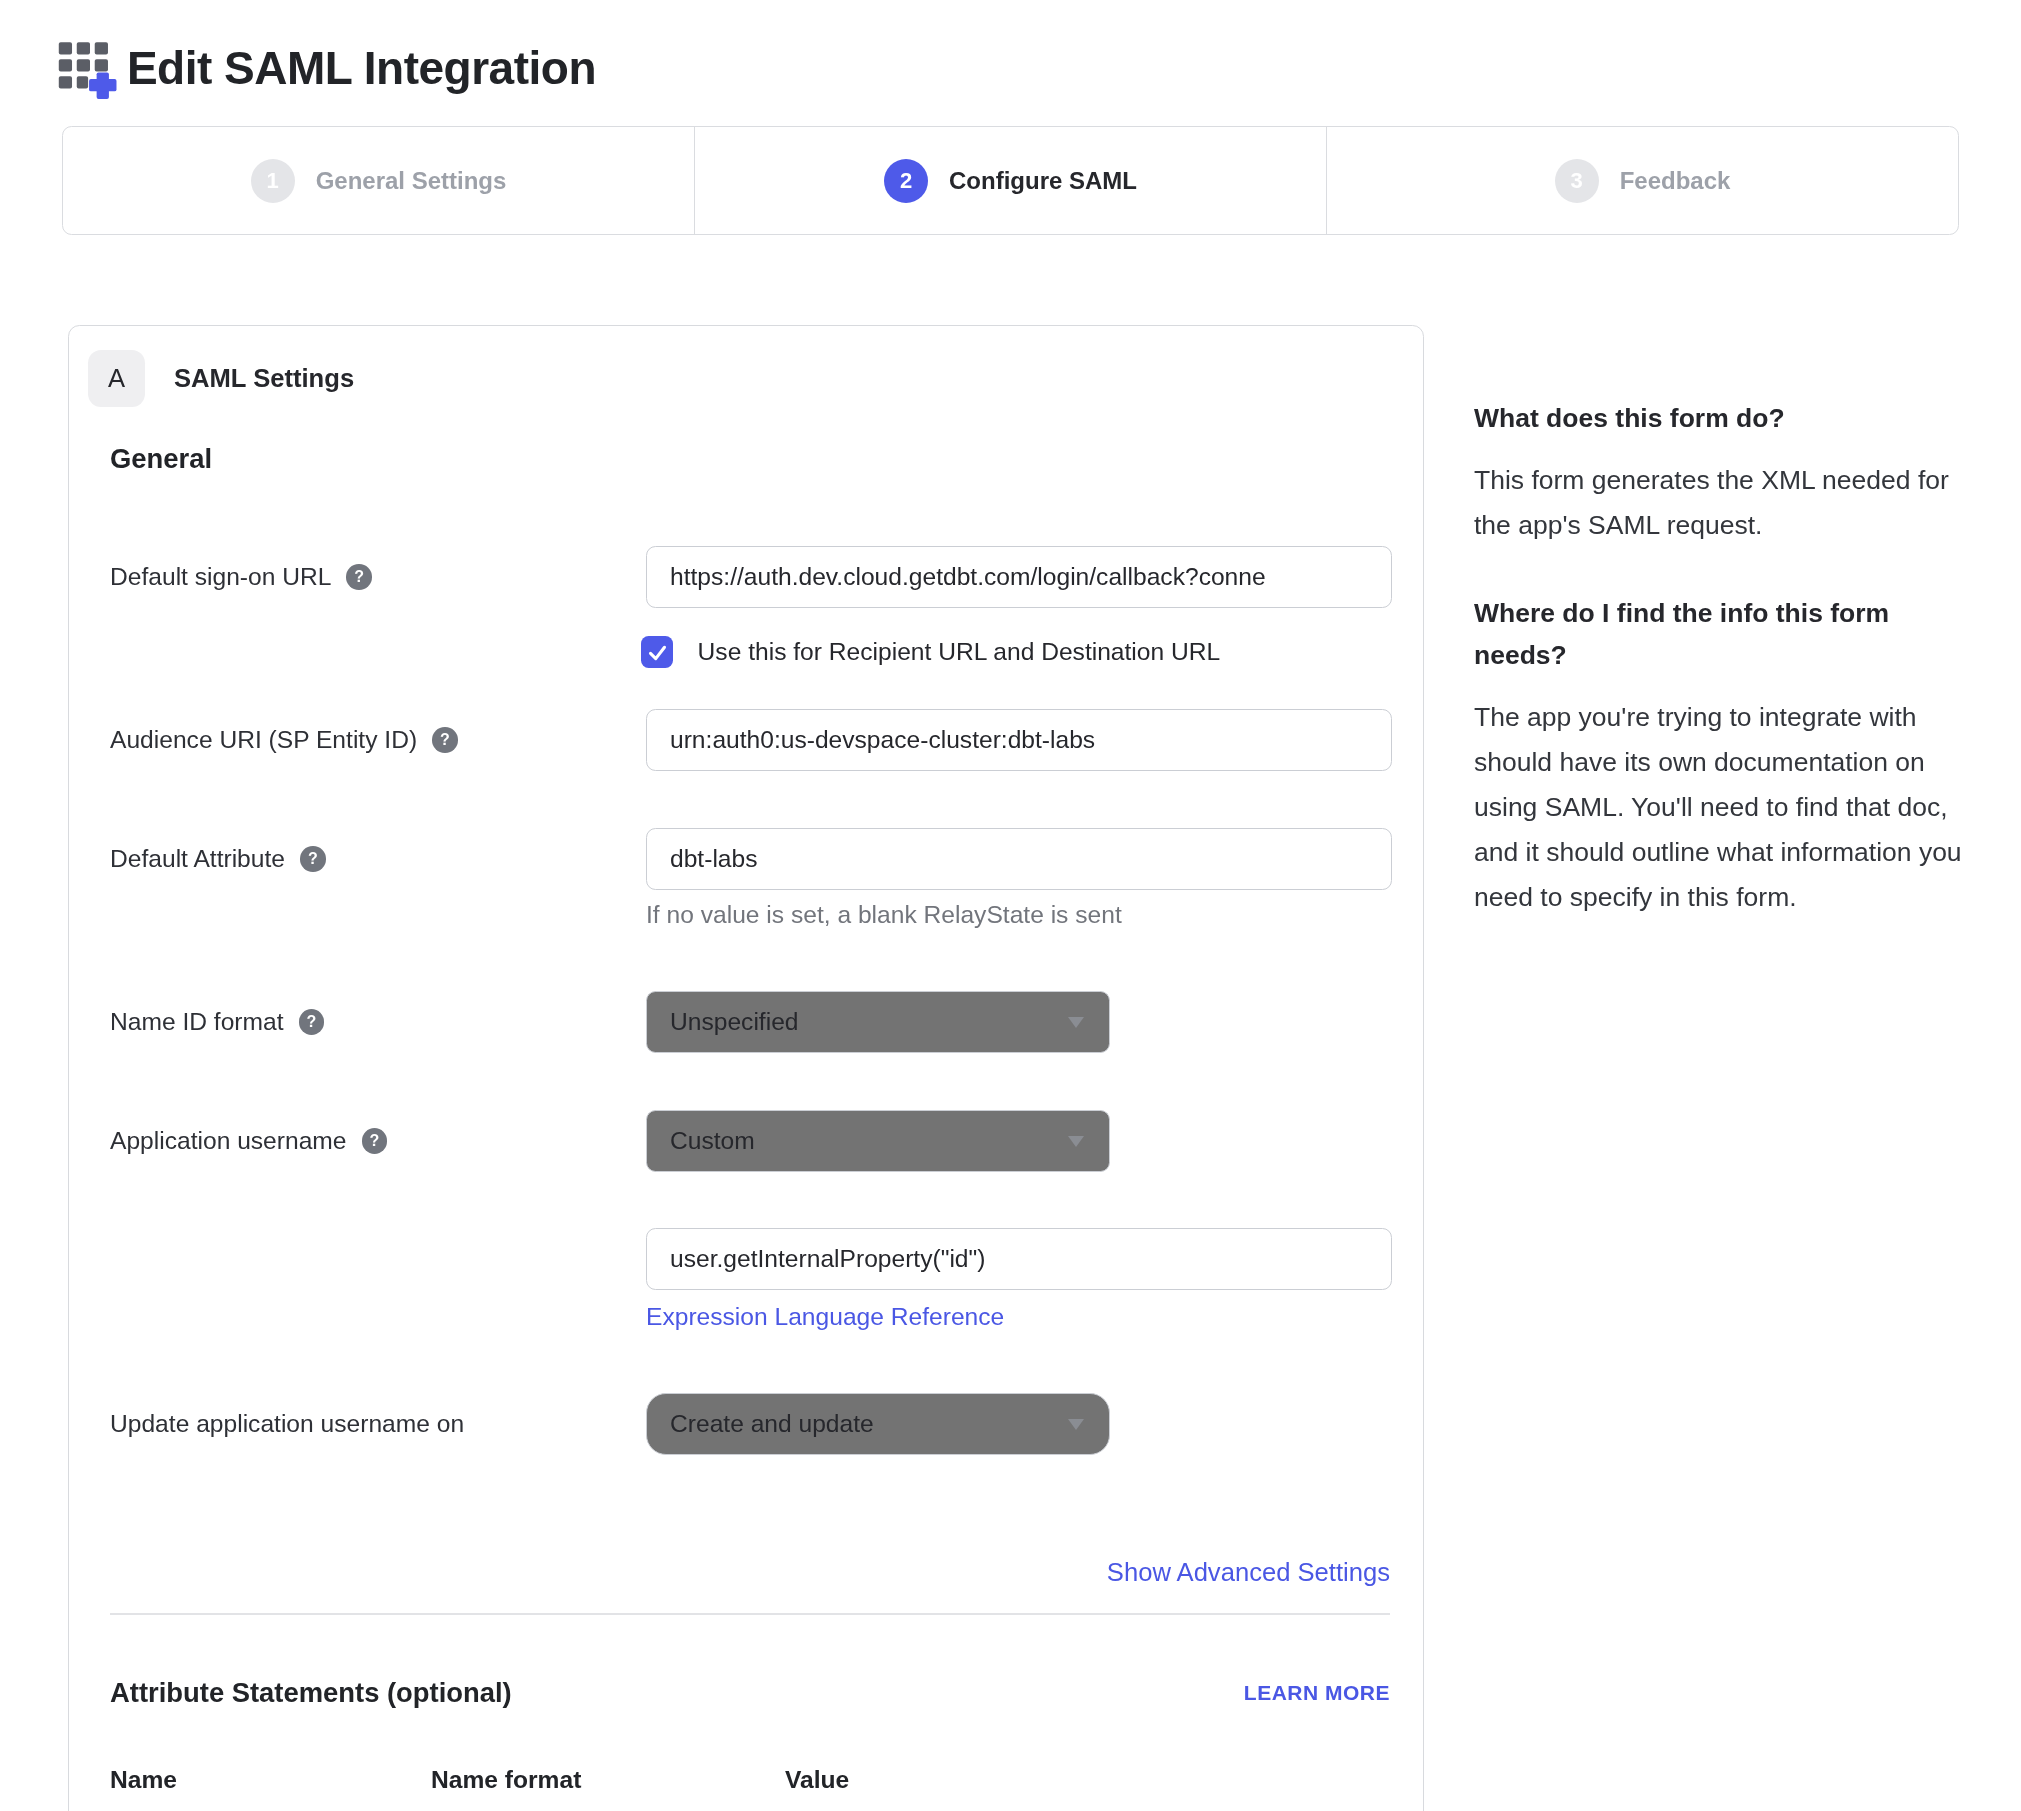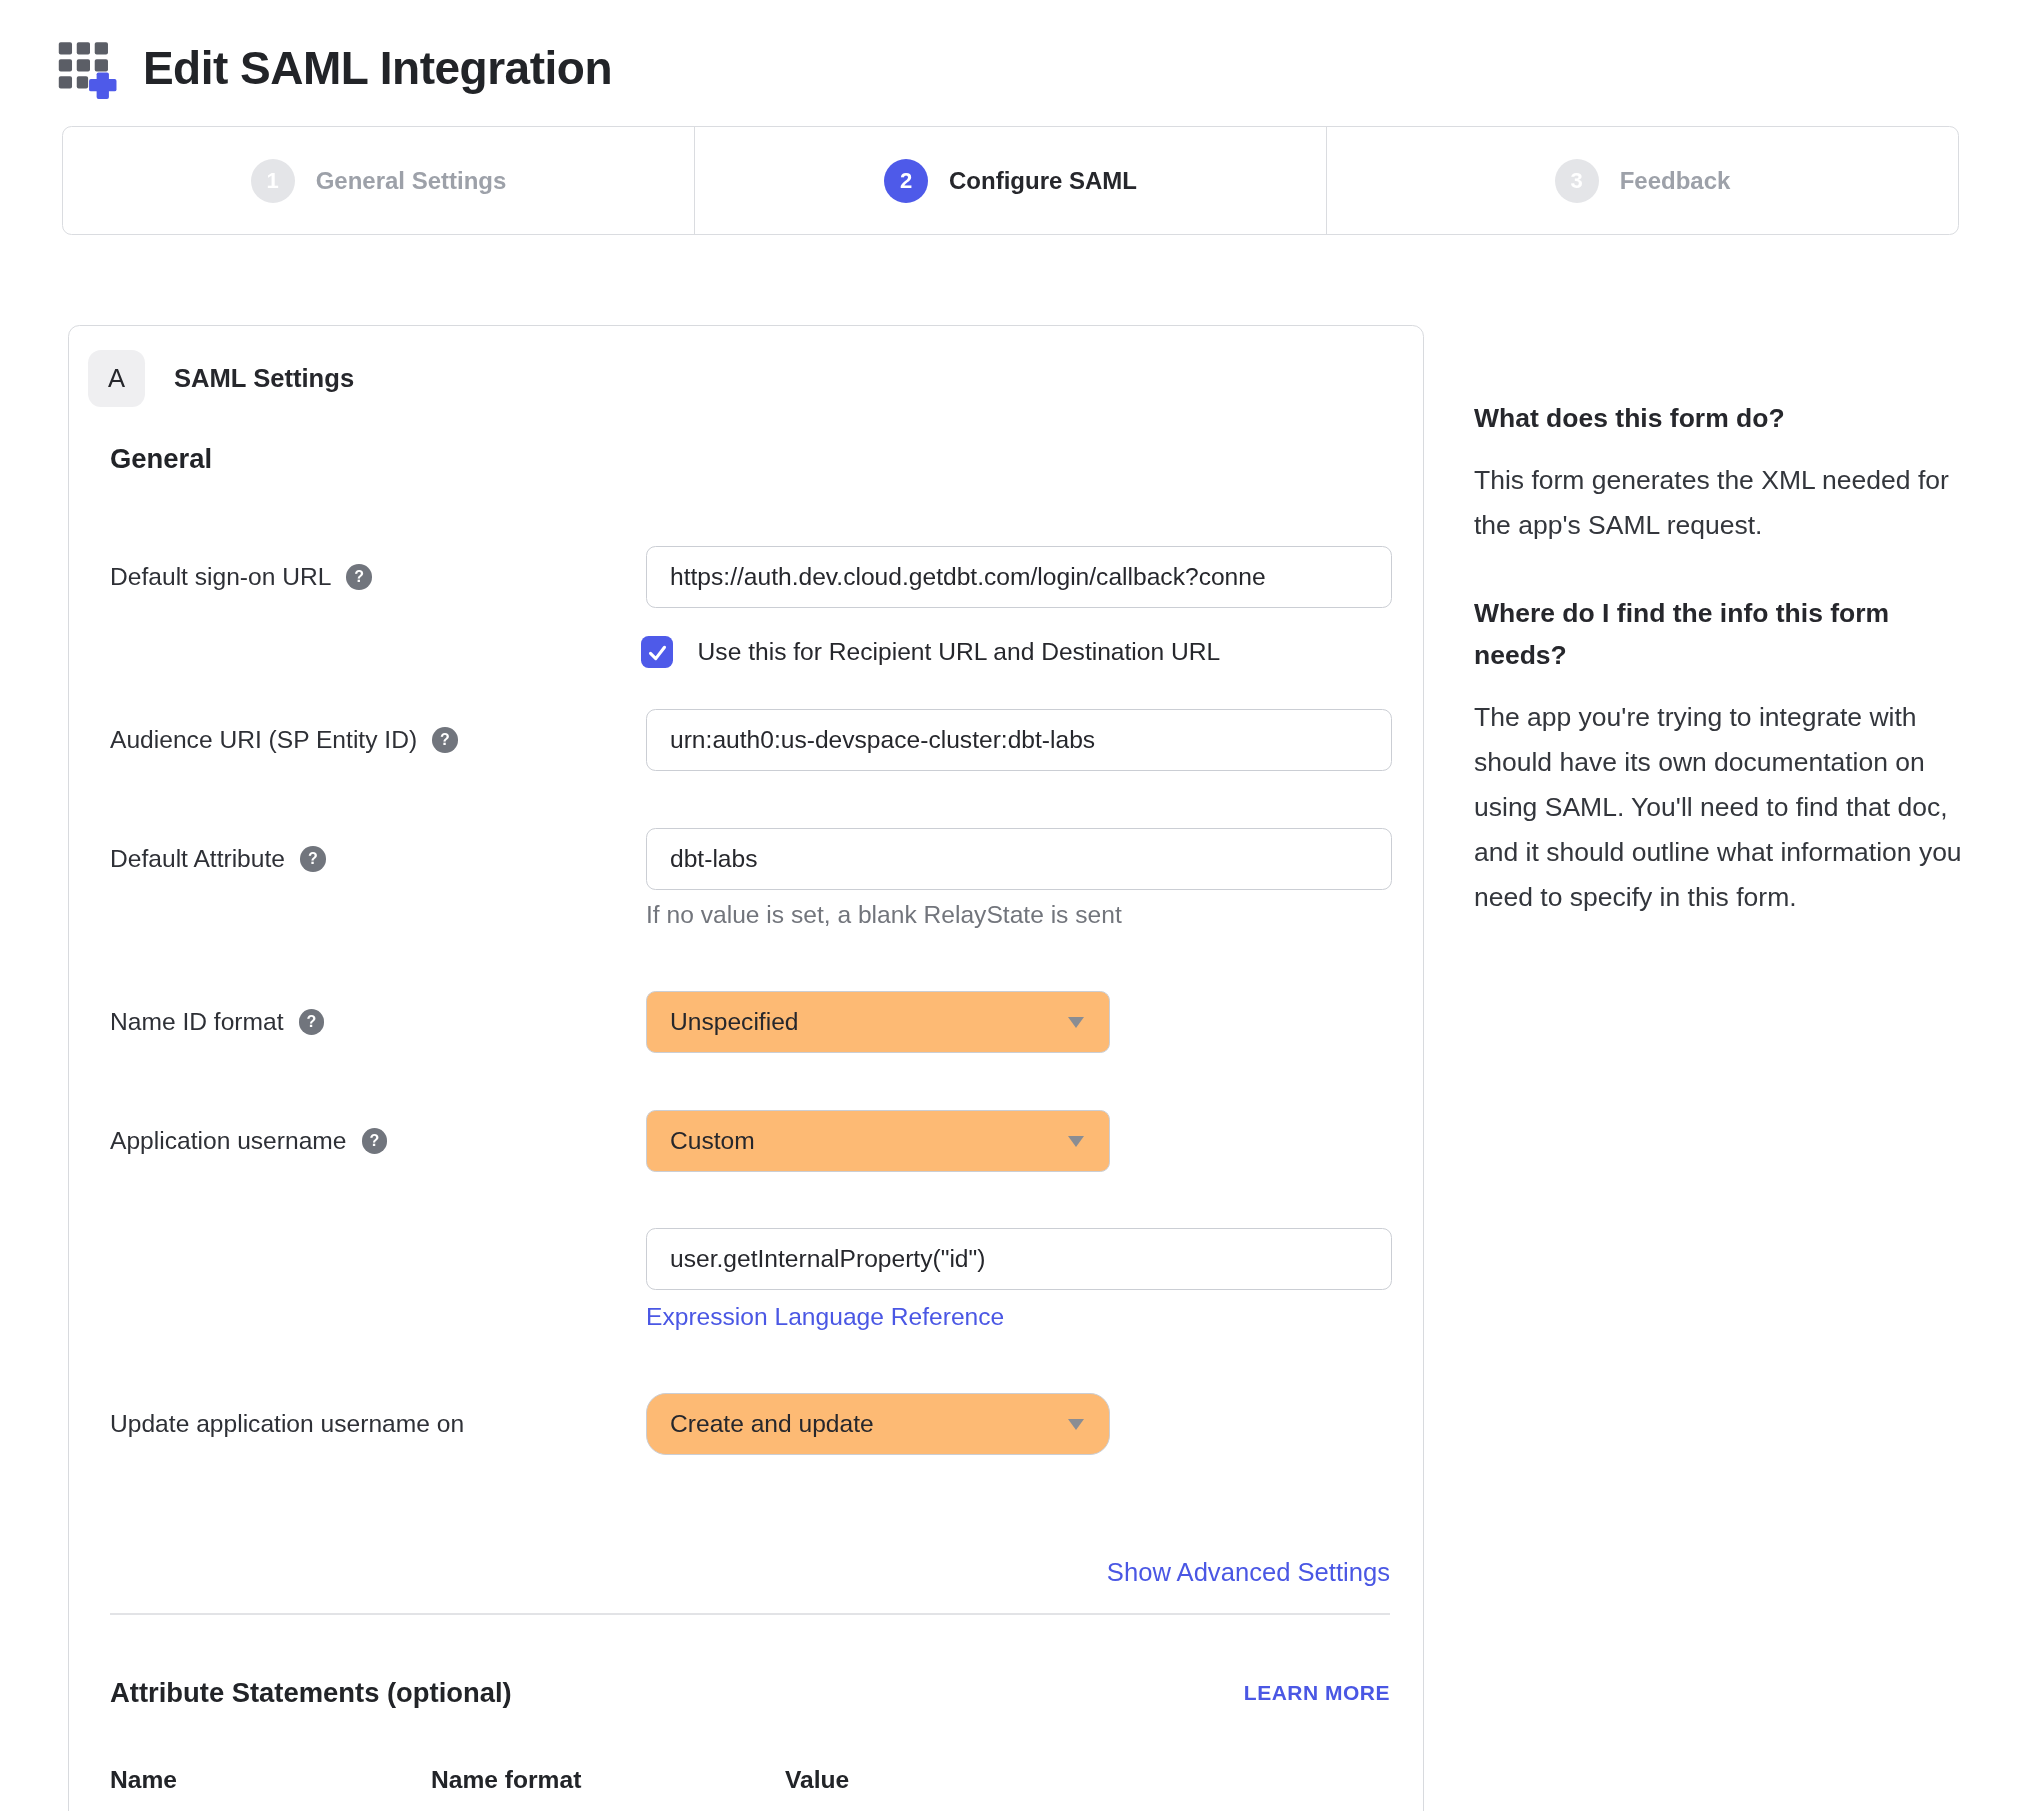--- a/index.html
+++ b/index.html
@@ -1,21 +1,21 @@
 <!DOCTYPE html>
 <html style="font-size:15px"><head>
 <meta charset="utf-8">
 <style>
   * { margin:0; padding:0; box-sizing:border-box; }
   html,body { background:#ffffff; }
   body { font-family:"Liberation Sans","DejaVu Sans",sans-serif; color:#26272c; }
   .page { position:relative; width:2021px; height:1811px; background:#fff; overflow:hidden; }
 
   
-  .header { position:absolute; left:55px; top:24.6px; display:flex; align-items:flex-end;gap:16px; }
+  .header { position:absolute; left:55px; top:24.6px; display:flex; align-items:flex-end; }
   .app-icon { width:70px; height:74px; flex:0 0 auto; }
   .page-title { font-size:46px; font-weight:700; color:#222428; letter-spacing:-0.5px; line-height:1.3; margin-left:1.9px; }
 
   
   .steps { position:absolute; left:62px; top:126px; width:1897px; height:109px;
            display:flex; border:1.9px solid #dadce0; border-radius:9.5px; background:#fff; }
   .step { flex:1 1 0; display:flex; align-items:center; justify-content:center; gap:21px; }
   .step + .step { border-left:1.9px solid #dadce0; }
   .step-circle { width:44px; height:44px; border-radius:50%; display:flex; align-items:center; justify-content:center;
                  font-size:22px; font-weight:700; color:#fff; background:#e4e5e8; }
@@ -35,21 +35,21 @@
 
   .field-label { position:absolute; left:41px; font-size:24.6px; color:#2e3036; display:flex; align-items:center; }
   .help-icon { display:inline-flex; width:25.6px; height:25.6px; border-radius:50%; background:#71757d; color:#fff;
                font-size:16px; font-weight:700; align-items:center; justify-content:center; margin-left:15px; }
 
   .text-input { position:absolute; left:577px; width:746px; height:62px; border:1.9px solid #cbced4;
                 border-radius:9.5px; font-size:24.6px; color:#26272c; padding:0 23px;
                 font-family:"Liberation Sans","DejaVu Sans",sans-serif; background:#fff; outline:none;
                 white-space:nowrap; overflow:hidden; text-overflow:clip; }
   .select { position:absolute; left:577px; width:464px; height:62px; border:1.9px solid #cbced4; border-radius:9.5px;
-            background:#fdba74; display:flex; align-items:center; padding:0 23px; font-size:24.6px; color:#26272c;
+            background:#737373; display:flex; align-items:center; padding:0 23px; font-size:24.6px; color:#26272c;
             cursor:pointer; }
   .select .caret { position:absolute; right:24.6px; top:50%; margin-top:-4.7px; width:0; height:0;
                    border-left:8.5px solid transparent; border-right:8.5px solid transparent; border-top:11.4px solid #8a8d93; }
 
   .checkbox-row { position:absolute; left:572px; display:flex; align-items:center; gap:24.6px; }
   .checkbox { width:32px; height:32px; border-radius:7.6px; background:#4e5ae9; display:flex;
               align-items:center; justify-content:center; flex:0 0 auto; cursor:pointer; }
   .checkbox svg { width:21px; height:21px; }
   .checkbox-label { font-size:24.6px; color:#26272c; }
 

